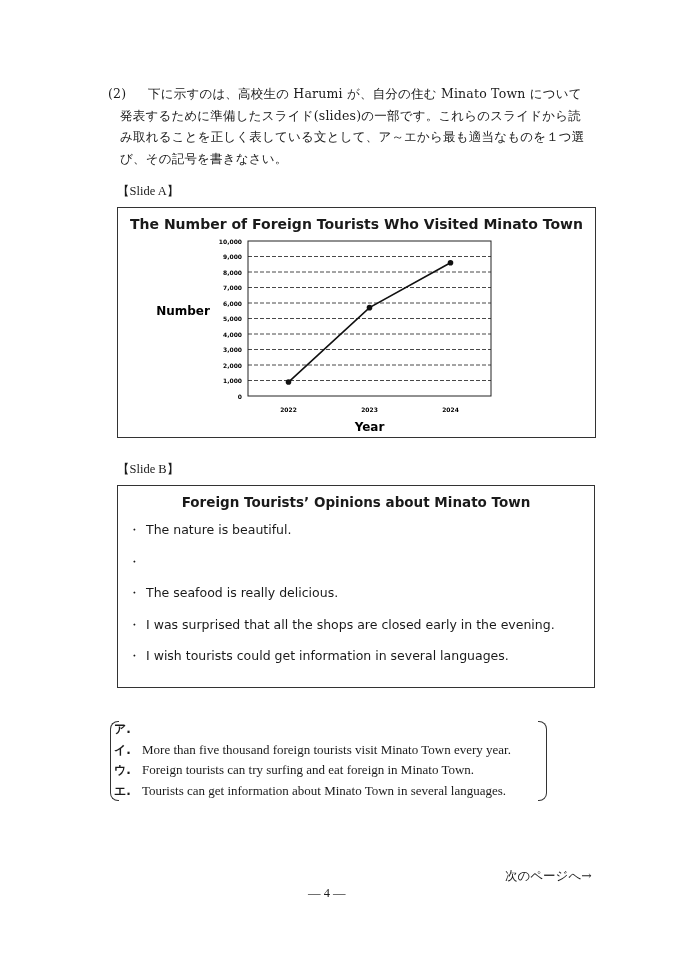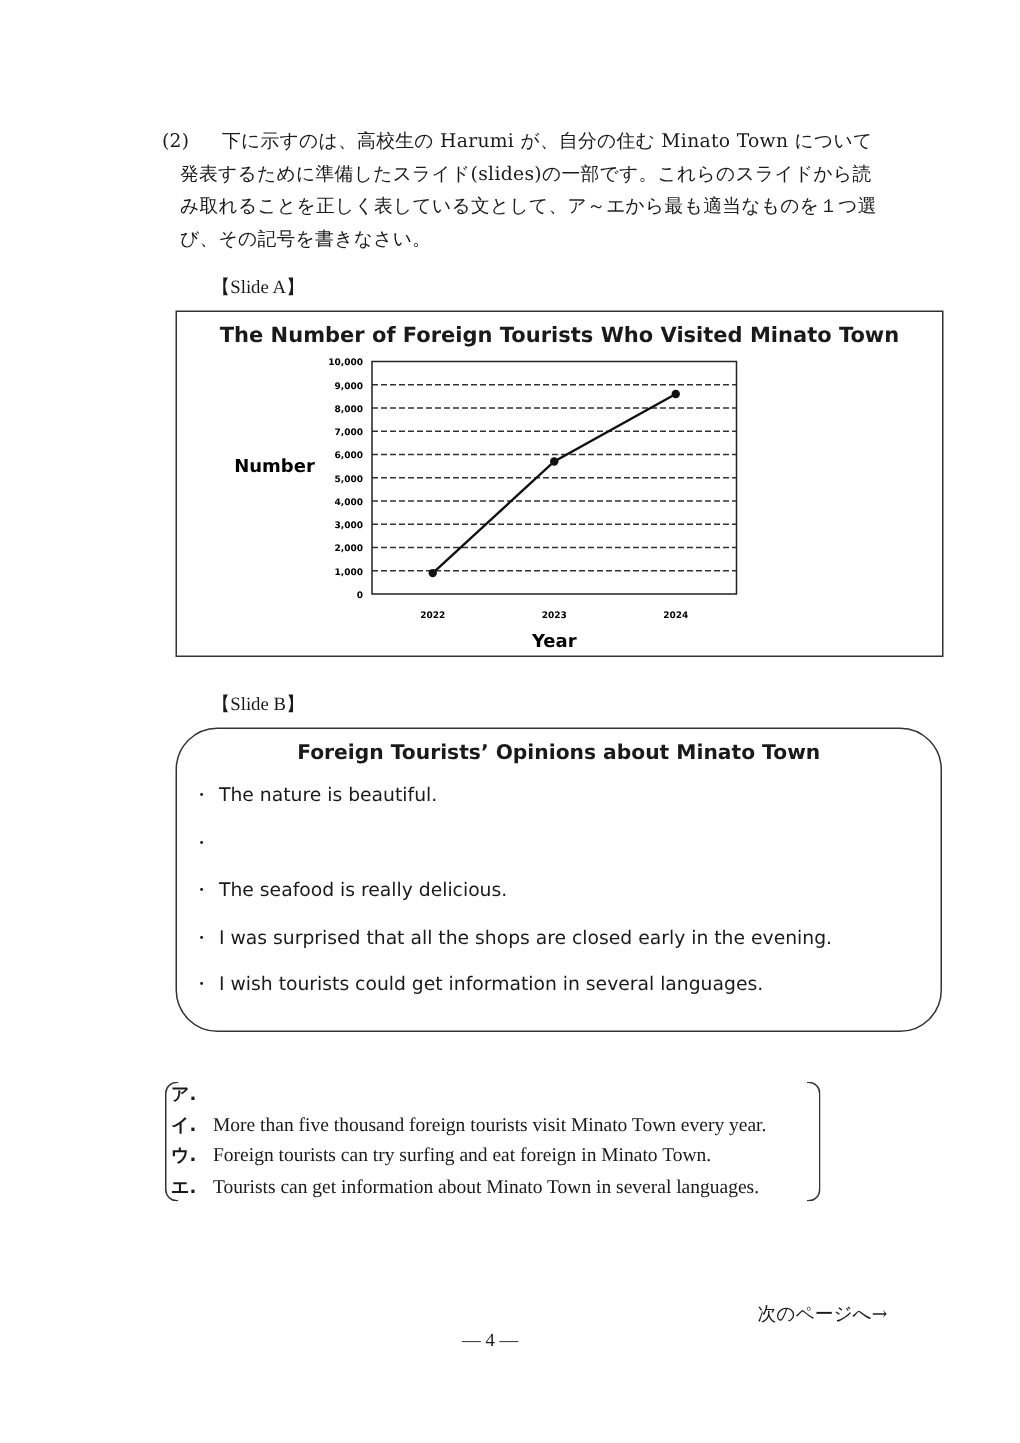--- a/index.html
+++ b/index.html
@@ -1,24 +1,24 @@
 <!DOCTYPE html>
 <html><head>
 <meta charset="utf-8">
 <style>
   html, body { margin:0; padding:0; background:#fff; }
   body { width:680px; height:962px; position:relative; overflow:hidden;
          font-family:"DejaVu Serif", serif; color:#1a1a1a; }
   .q { position:absolute; left:108px; top:83px; width:480px; font-size:12.5px; line-height:21.5px; letter-spacing:0.2px; }
   .q .num { position:absolute; left:0; top:0; }
   .q .body { margin-left:12px; text-indent:28px; }
-  .label { position:absolute; font-size:12.5px; font-family:"Liberation Serif", serif;margin-left:24px; }
-  .slide { position:absolute; border:1.5px solid #333; background:#fff;padding-left:33px; }
+  .label { position:absolute; font-size:12.5px; font-family:"Liberation Serif", serif; }
+  .slide { position:absolute; border:1.5px solid #333; background:#fff; }
   #slideA { left:117px; top:207px; width:477px; height:229px; }
-  #slideB { left:117px; top:485px; width:476px; height:201px;border-radius:28px; }
+  #slideB { left:117px; top:485px; width:476px; height:201px; }
   .slide-title { position:absolute; left:0; right:0; text-align:center;
                  font-family:"DejaVu Sans", sans-serif; font-weight:bold; font-size:14px; }
   #chart { position:absolute; left:0; top:0; }
   .axis-text { font-family:"DejaVu Sans", sans-serif; }
   .bullets { position:absolute; left:10px; top:36px; font-family:"DejaVu Sans", sans-serif; font-size:12.5px; }
   .bullet-item { height:31.5px; display:flex; align-items:flex-start; }
   .bullet-dot { width:18px; }
   .choices { position:absolute; left:114px; top:721px; width:430px; font-family:"Liberation Serif", serif; font-size:13px; }
   .choice { height:20.5px; display:flex; }
   .choice-mark { width:28px; font-family:"DejaVu Sans", sans-serif; font-weight:bold; font-size:12px; }

